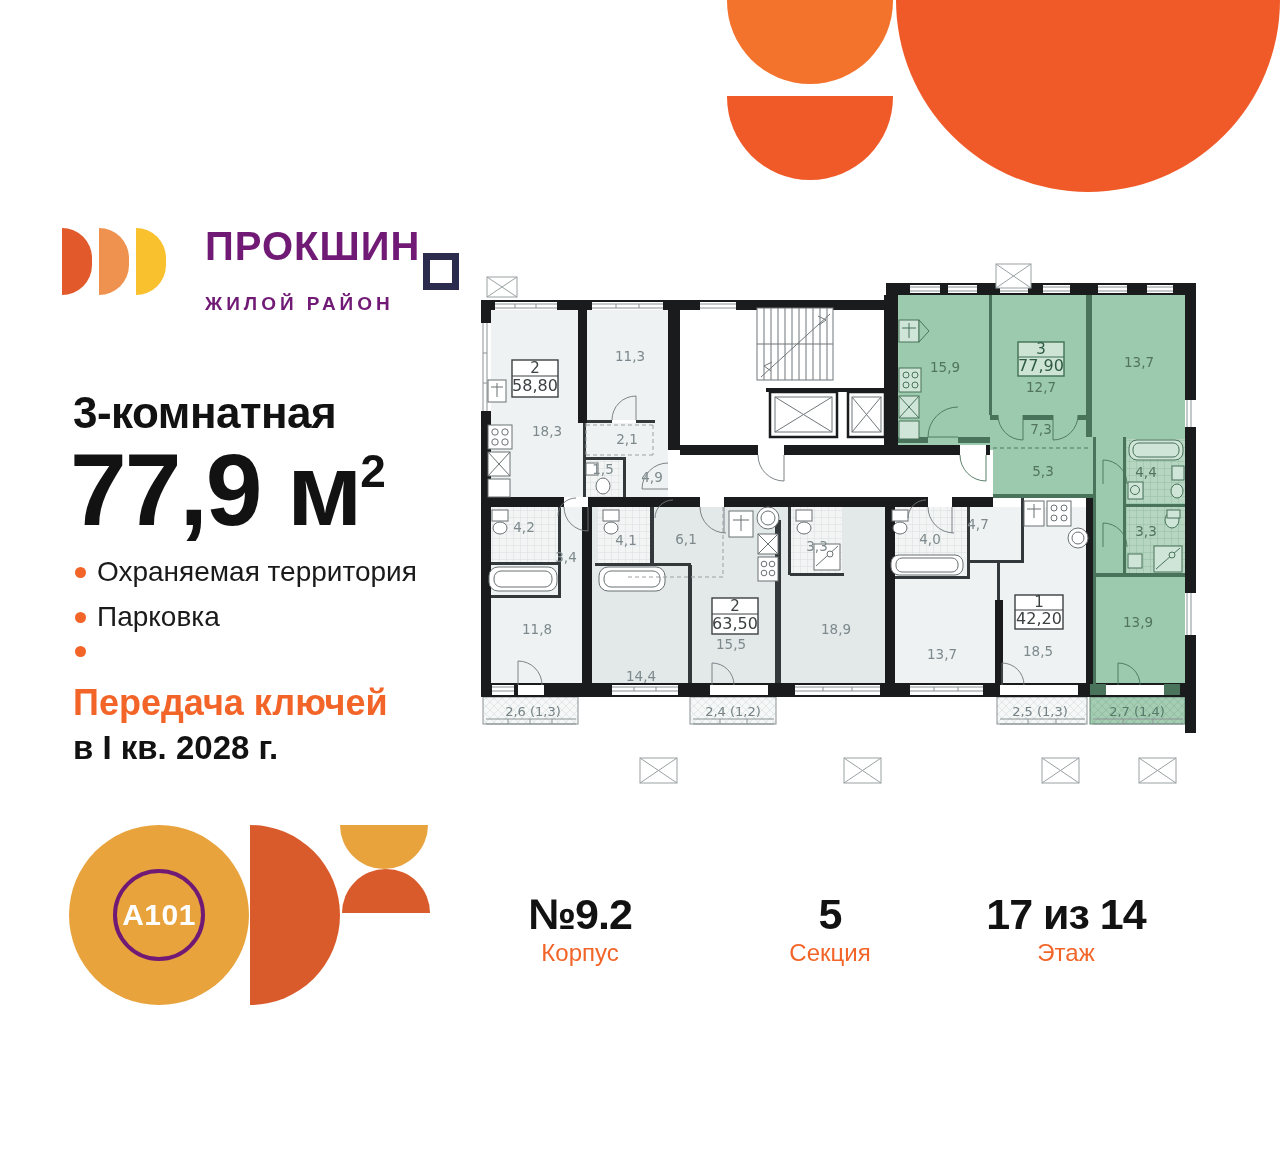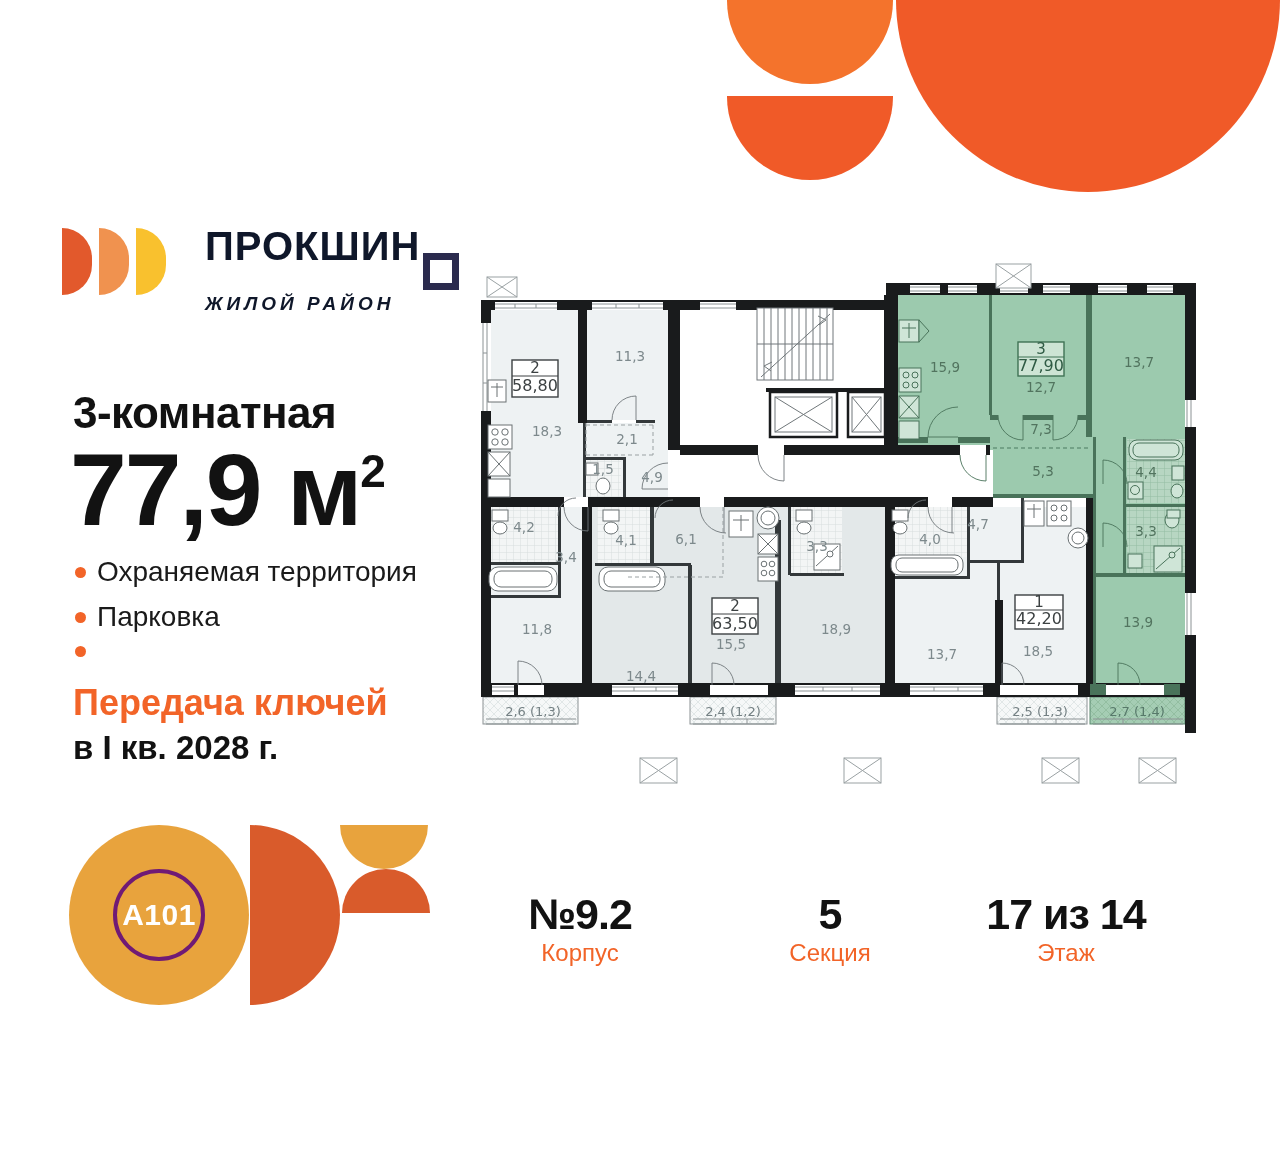--- a/index.html
+++ b/index.html
@@ -8,24 +8,24 @@
   .deco{position:absolute;}
   .half-down-sm{left:727px;top:0;width:166px;height:84px;background:#f4732c;border-radius:0 0 84px 84px;}
   .half-down-sm2{left:727px;top:96px;width:166px;height:84px;background:#f05a28;border-radius:0 0 84px 84px;}
   .half-down-big{left:896px;top:0;width:384px;height:192px;background:#f05a28;border-radius:0 0 192px 192px;}
   
   .brand{position:absolute;left:62px;top:228px;height:70px;}
   .brand .dshape{position:absolute;top:0;width:30px;height:67px;border-radius:0 67px 67px 0;}
   .brand .d1{left:0;background:#e2592c;}
   .brand .d2{left:37px;background:#f0924f;}
   .brand .d3{left:74px;background:#f9c12e;}
-  .brand-text{position:absolute;left:143px;top:-4px;color:#0f172a;}
+  .brand-text{position:absolute;left:143px;top:-4px;color:#701a75;}
   .brand-name{font-size:40px;font-weight:700;letter-spacing:1px;white-space:nowrap;}
   .brand-sq{display:inline-block;width:22px;height:23px;border:7px solid #2b2b4e;font-size:0;vertical-align:baseline;margin-left:3px;}
-  .brand-sub{font-size:19px;font-weight:700;letter-spacing:4px;margin-top:3px;white-space:nowrap;font-style:italic;}
+  .brand-sub{font-size:19px;font-weight:700;letter-spacing:4px;margin-top:3px;white-space:nowrap;}
   
   .offer-title{position:absolute;left:73px;top:388px;font-size:44px;font-weight:800;color:#121212;letter-spacing:-0.5px;}
   .offer-area{position:absolute;left:70px;top:432px;font-size:102px;font-weight:800;color:#121212;letter-spacing:-2px;}
   .offer-area sup{font-size:46px;font-weight:800;vertical-align:38px;letter-spacing:0;}
   .features{position:absolute;left:75px;top:556px;}
   .feature{display:flex;align-items:center;margin-bottom:13px;}
   .feature .dot{width:11px;height:11px;border-radius:50%;background:#f26428;margin-right:11px;flex:0 0 auto;}
   .feature .ftext{font-size:28px;color:#1a1a1a;font-weight:400;}
   .handover1{position:absolute;left:73px;top:682px;font-size:36px;color:#f26428;font-weight:700;}
   .handover2{position:absolute;left:73px;top:729px;font-size:33px;font-weight:800;color:#121212;}

